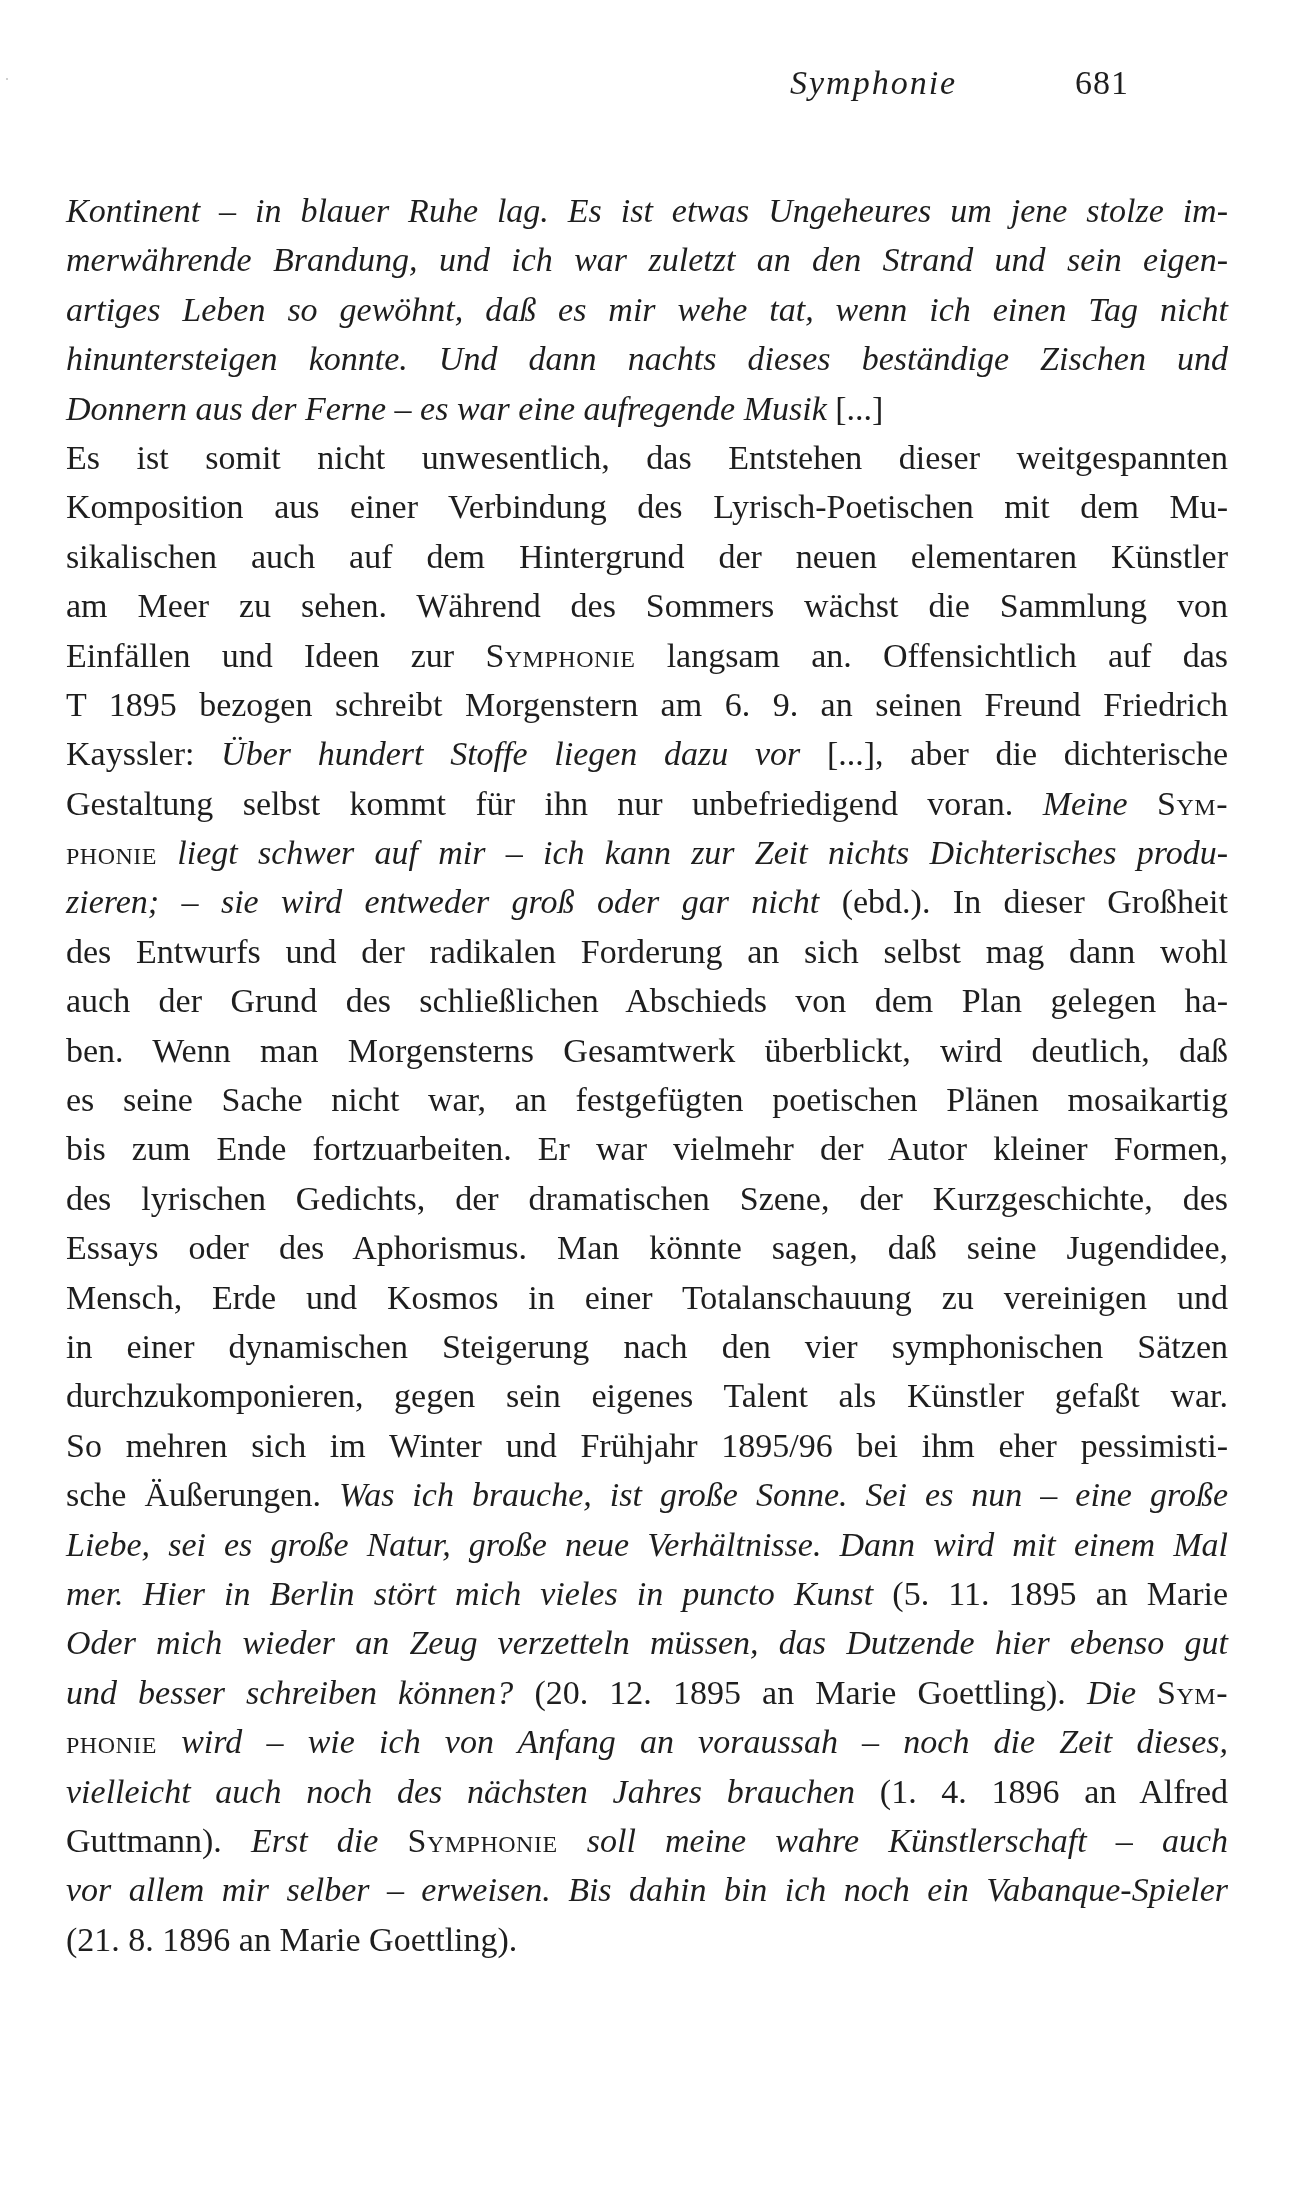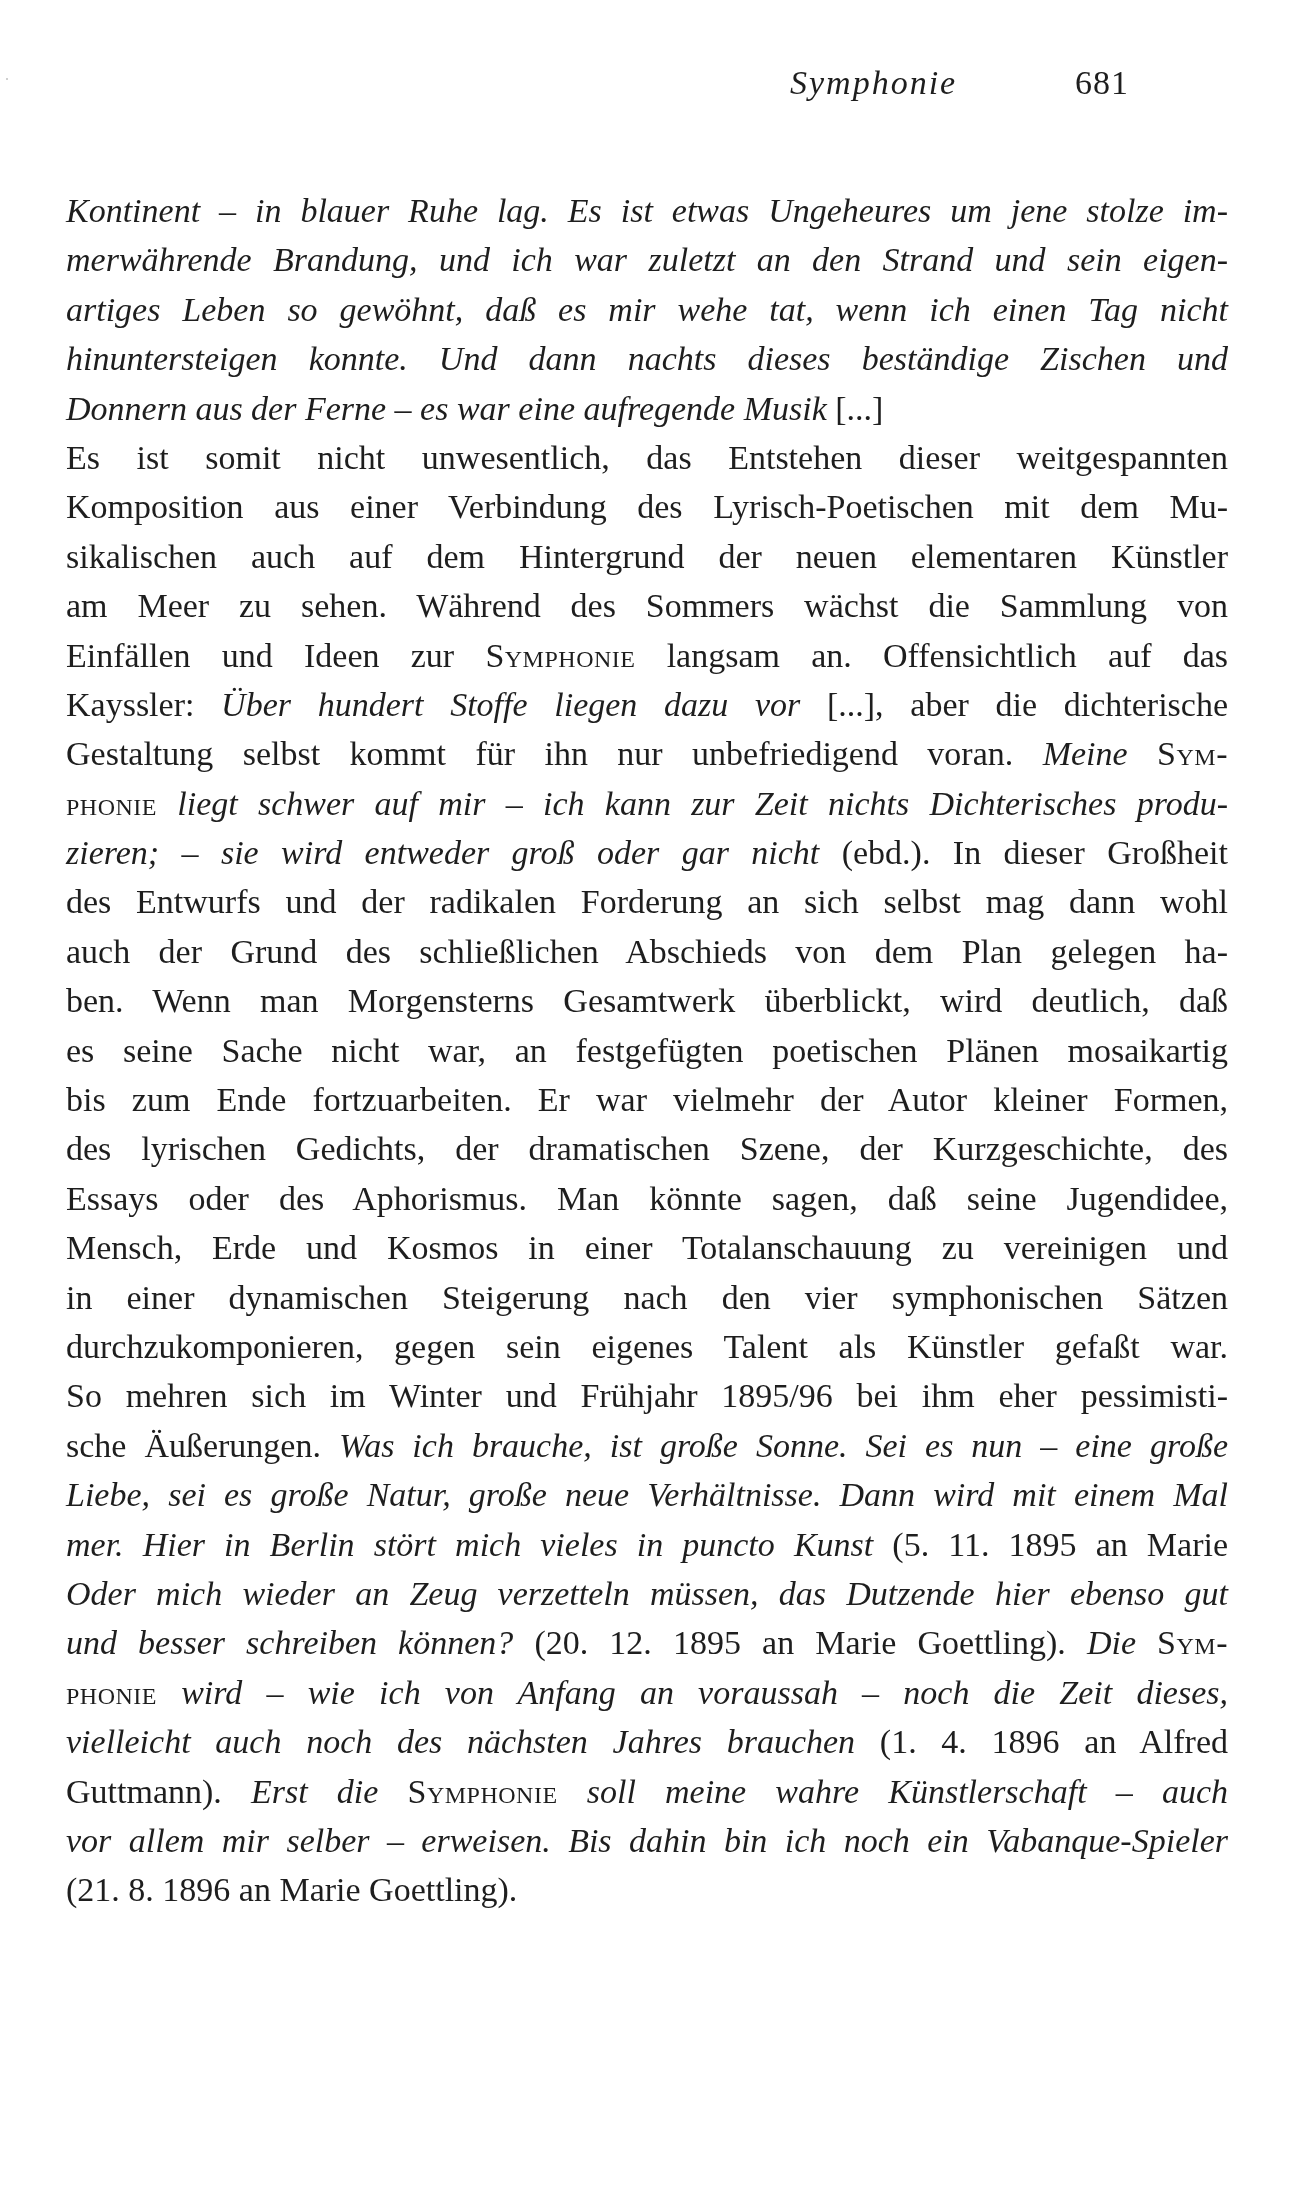--- a/index.html
+++ b/index.html
@@ -46,20 +46,21 @@
     <div class="line"><span class="seg-i">Kontinent – in blauer Ruhe lag. Es ist etwas Ungeheures um jene stolze im-</span></div>
     <div class="line"><span class="seg-i">merwährende Brandung, und ich war zuletzt an den Strand und sein eigen-</span></div>
     <div class="line"><span class="seg-i">artiges Leben so gewöhnt, daß es mir wehe tat, wenn ich einen Tag nicht</span></div>
     <div class="line"><span class="seg-i">hinuntersteigen konnte. Und dann nachts dieses beständige Zischen und</span></div>
     <div class="line last"><span class="seg-i">Donnern aus der Ferne – es war eine aufregende Musik </span><span class="seg-r">[...]</span></div>
     <div class="line"><span class="seg-r">Es ist somit nicht unwesentlich, das Entstehen dieser weitgespannten</span></div>
     <div class="line"><span class="seg-r">Komposition aus einer Verbindung des Lyrisch-Poetischen mit dem Mu-</span></div>
     <div class="line"><span class="seg-r">sikalischen auch auf dem Hintergrund der neuen elementaren Künstler</span></div>
     <div class="line"><span class="seg-r">am Meer zu sehen. Während des Sommers wächst die Sammlung von</span></div>
     <div class="line"><span class="seg-r">Einfällen und Ideen zur </span><span class="seg-sc">Symphonie</span><span class="seg-r"> langsam an. Offensichtlich auf das</span></div>
+    <div class="line"><span class="seg-r">T 1895 bezogen schreibt Morgenstern am 6. 9. an seinen Freund Friedrich</span></div>
     <div class="line"><span class="seg-r">Kayssler: </span><span class="seg-i">Über hundert Stoffe liegen dazu vor </span><span class="seg-r">[...], aber die dichterische</span></div>
     <div class="line"><span class="seg-r">Gestaltung selbst kommt für ihn nur unbefriedigend voran. </span><span class="seg-i">Meine </span><span class="seg-sc">Sym-</span></div>
     <div class="line"><span class="seg-sc">phonie</span><span class="seg-i"> liegt schwer auf mir – ich kann zur Zeit nichts Dichterisches produ-</span></div>
     <div class="line"><span class="seg-i">zieren; – sie wird entweder groß oder gar nicht</span><span class="seg-r"> (ebd.). In dieser Großheit</span></div>
     <div class="line"><span class="seg-r">des Entwurfs und der radikalen Forderung an sich selbst mag dann wohl</span></div>
     <div class="line"><span class="seg-r">auch der Grund des schließlichen Abschieds von dem Plan gelegen ha-</span></div>
     <div class="line"><span class="seg-r">ben. Wenn man Morgensterns Gesamtwerk überblickt, wird deutlich, daß</span></div>
     <div class="line"><span class="seg-r">es seine Sache nicht war, an festgefügten poetischen Plänen mosaikartig</span></div>
     <div class="line"><span class="seg-r">bis zum Ende fortzuarbeiten. Er war vielmehr der Autor kleiner Formen,</span></div>
     <div class="line"><span class="seg-r">des lyrischen Gedichts, der dramatischen Szene, der Kurzgeschichte, des</span></div>

